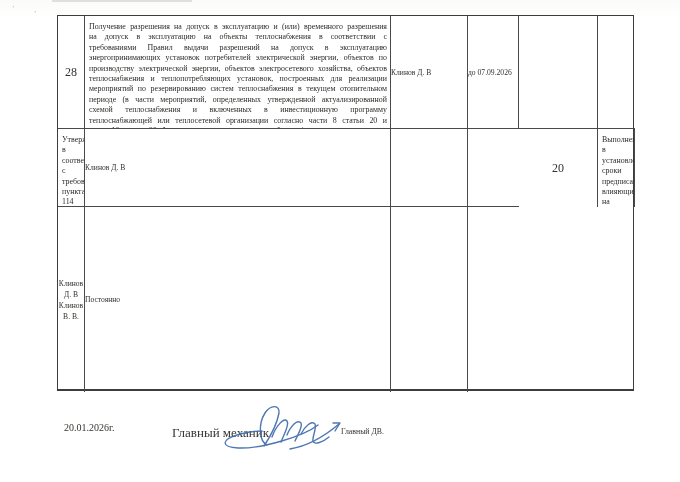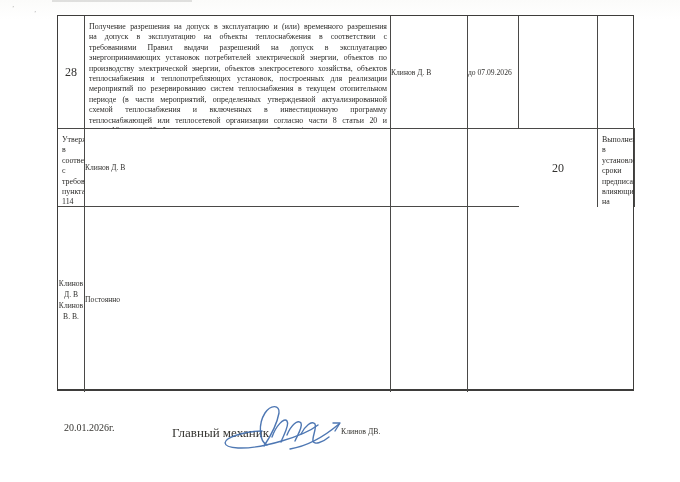--- a/index.html
+++ b/index.html
@@ -118,14 +118,14 @@
 
       <path d="M 272,437 C 276,426 284,417 287,421 C 290,425 283,436 281,442"></path>
       <path d="M 287,435 C 291,425 298,419 301,423 C 303,427 297,436 295,441"></path>
       <path d="M 301,434 C 305,426 312,420 315,424 C 317,428 312,437 313,441 C 314,445 322,443 329,437"></path>
 
       <path d="M 290,449 C 308,446 326,435 339,424"></path>
       <path d="M 333,423 L 340,423 L 335,431"></path>
     </g>
   </svg>
 
-  <div class="footer-name">Клинов ДВ.</div>
+  <div class="footer-name">Главный ДВ.</div>
 </div>
 
 </body></html>

